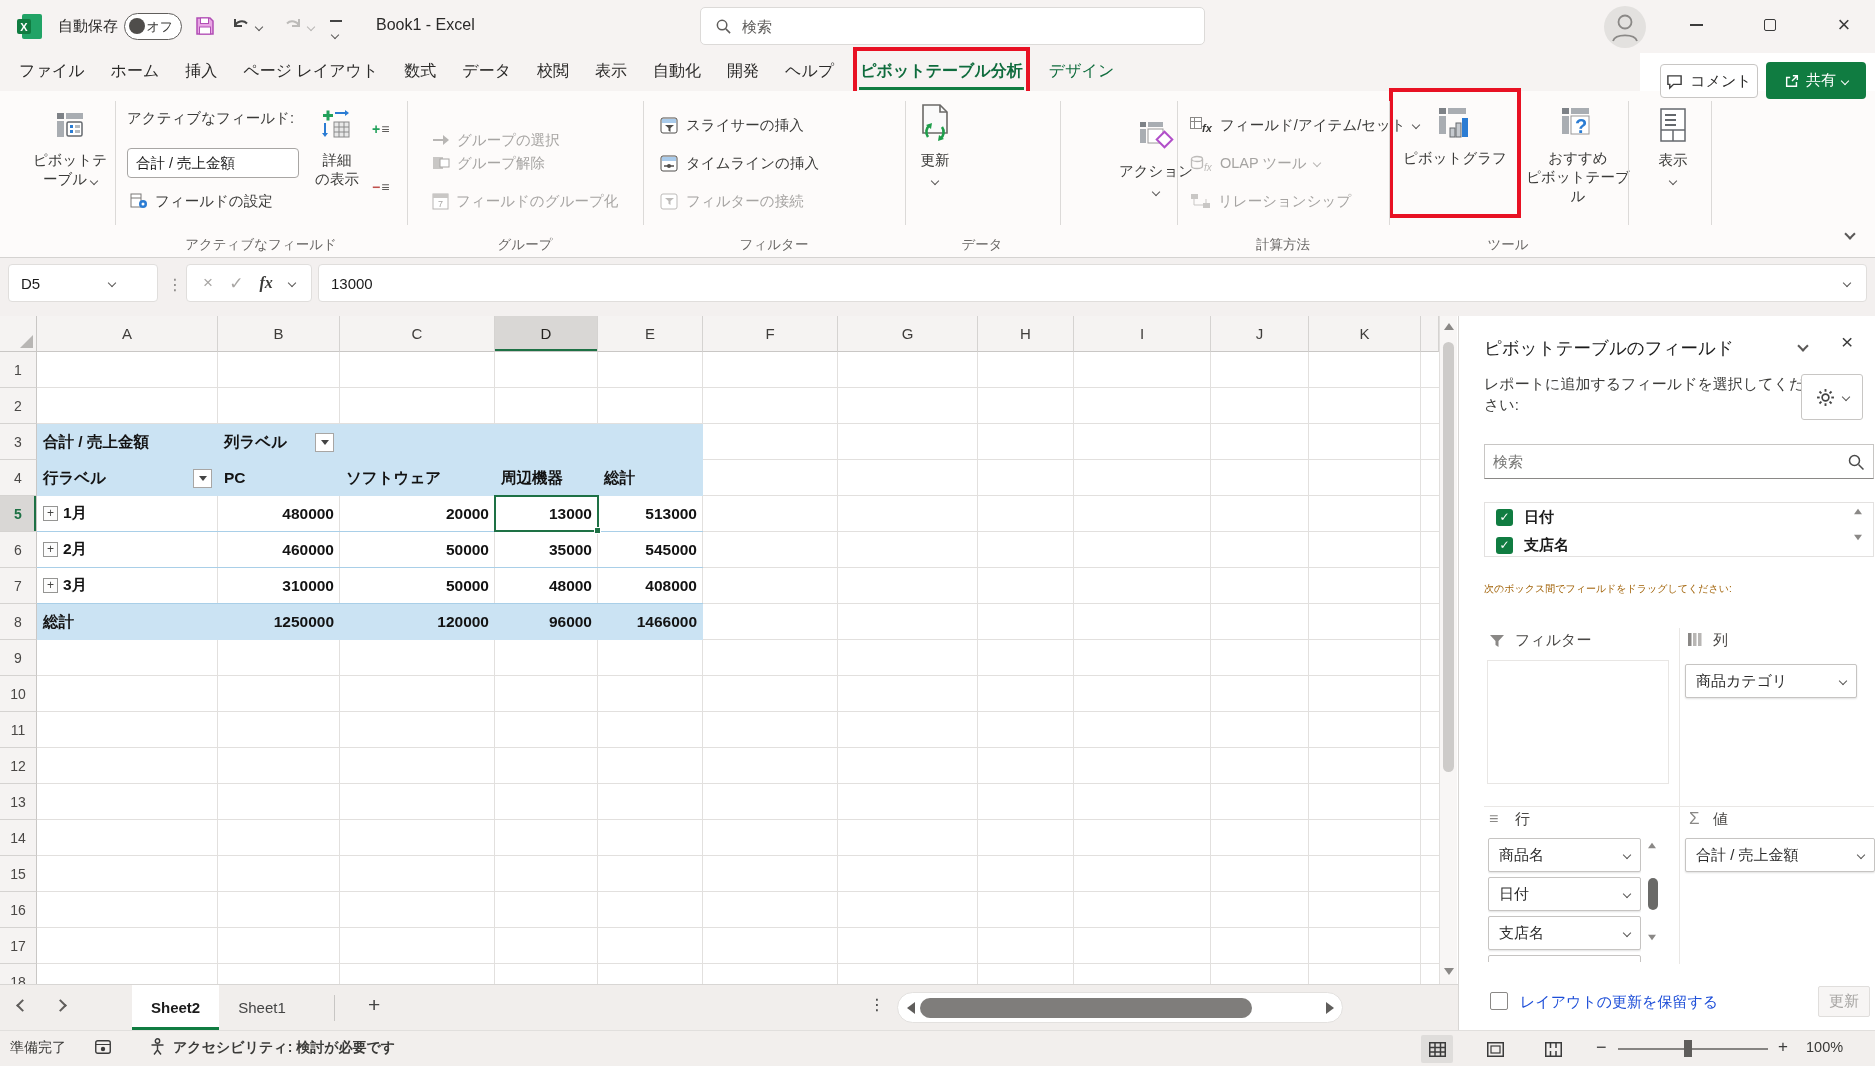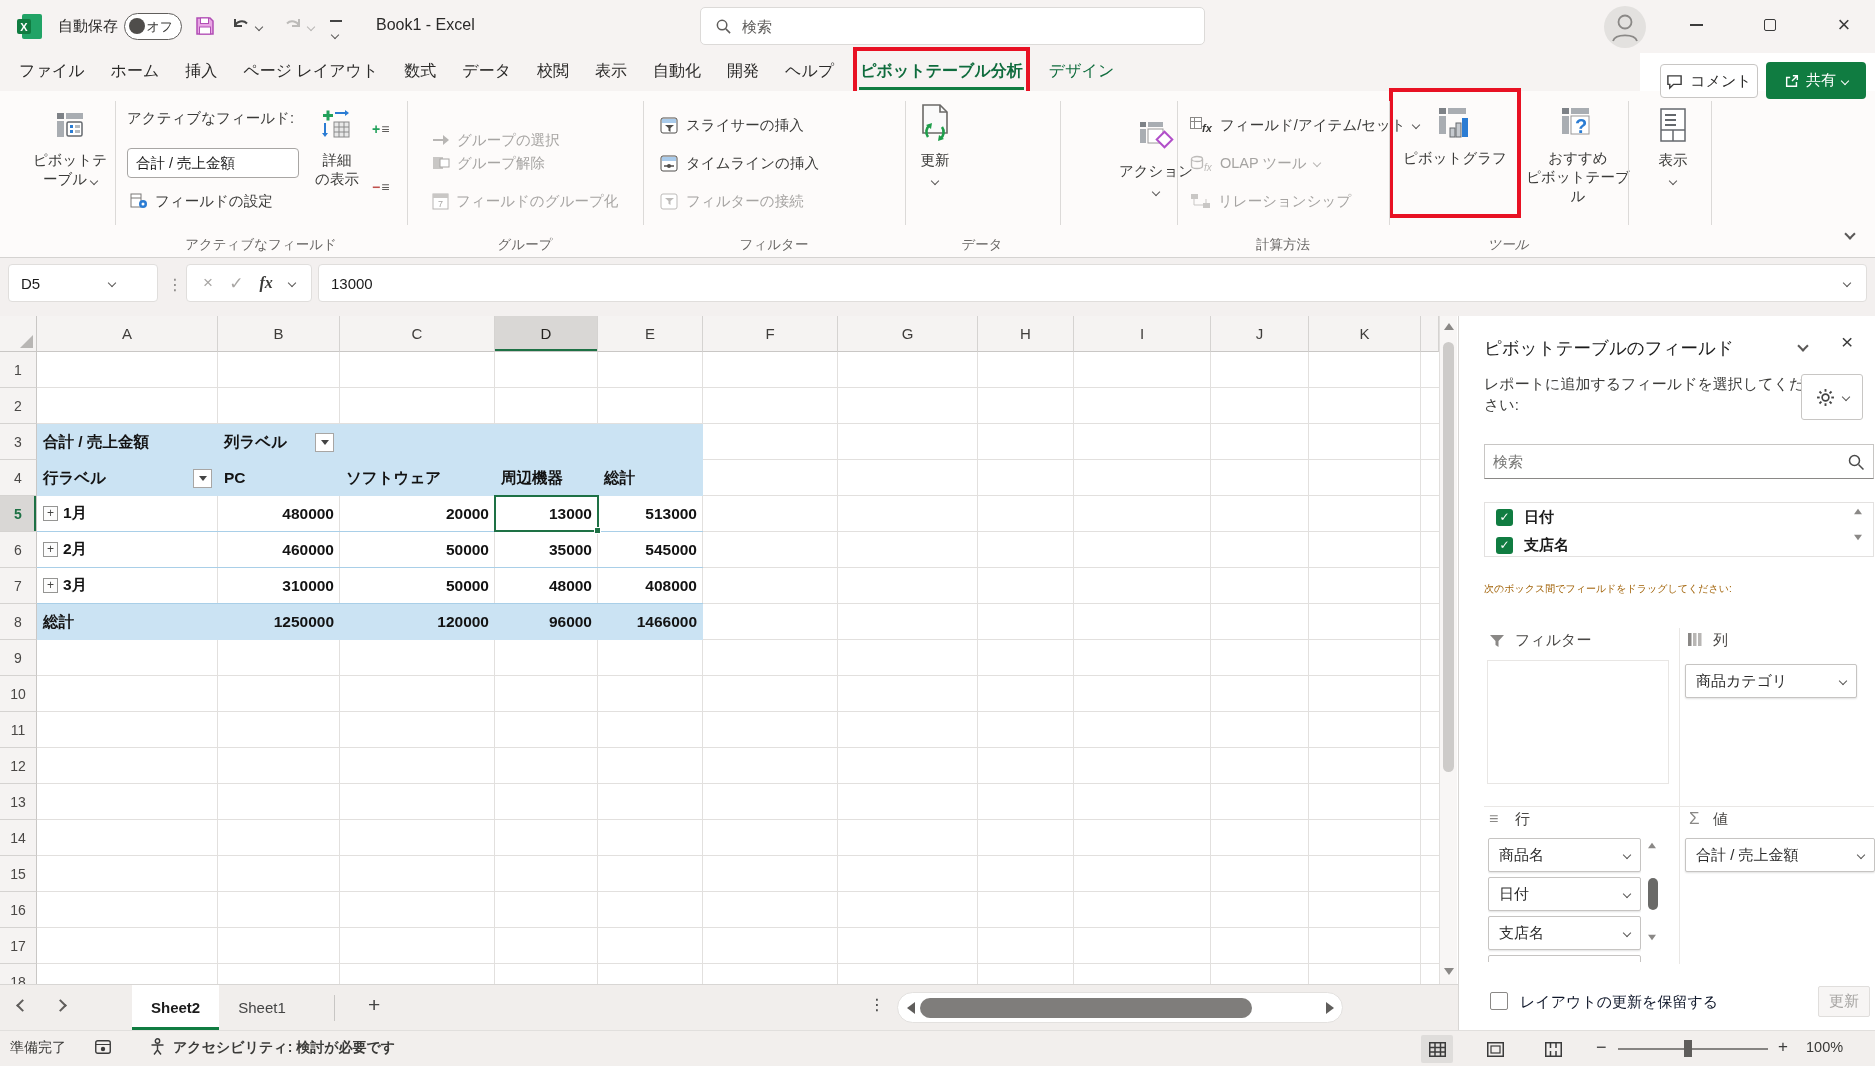--- a/index.html
+++ b/index.html
@@ -429,21 +429,21 @@
       <div class="rdiv" style="left: 1060px;"></div>
       <div class="rdiv" style="left: 1177px;"></div>
       <div class="rdiv" style="left: 1389px;"></div>
       <div class="rdiv" style="left: 1628px;"></div>
       <div class="rdiv" style="left: 1711px;"></div>
       <div class="rgl" style="left: 261px;">アクティブなフィールド</div>
       <div class="rgl" style="left: 525px;">グループ</div>
       <div class="rgl" style="left: 774px;">フィルター</div>
       <div class="rgl" style="left: 982px;">データ</div>
       <div class="rgl" style="left: 1283px;">計算方法</div>
-      <div class="rgl" style="left: 1508px; font-style: italic;">ツール</div>
+      <div class="rgl" style="left: 1508px;">ツール</div>
     </div>
 
   <div class="fbar">
     <div class="fbox" style="left:8px;width:150px;">
       <input type="text" readonly="" style="width: 100px;" value="D5">
       <span class="chev sm" style="margin-right:14px;"></span>
     </div>
     <span class="abs" style="left:167px;top:17px;color:#8a8886;font-size:16px;letter-spacing:0;">⋮</span>
     <div class="fbox" style="left:186px;width:126px;justify-content:space-evenly;">
       <span class="graysym">×</span>
@@ -723,19 +723,19 @@
     <div class="p-abs sb-thumb" style="left:189px;top:562px;height:32px;"></div>
     <div class="p-abs tri-dn" style="left:188px;top:618px;transform:scale(0.8);"></div>
     <div id="vals-items" class="p-abs" style="left:226px;top:522px;width:190px;">
         <div class="aitem">
           <span>合計 / 売上金額</span>
           <span class="chev sm"></span>
         </div>
       </div>
 
     <div class="p-abs pcheckbox" style="left:31px;top:676px;"></div>
-    <span class="p-abs" style="left:61px;top:677px;font-size:15px;color:#0f172a;">レイアウトの更新を保留する</span>
+    <span class="p-abs" style="left:61px;top:677px;font-size:15px;color:#1d4ed8;">レイアウトの更新を保留する</span>
     <div class="p-abs updbtn" style="left:359px;top:670px;">
         <span>更新</span>
       </div>
   </div>
 
 </div>
 
 </body></html>

